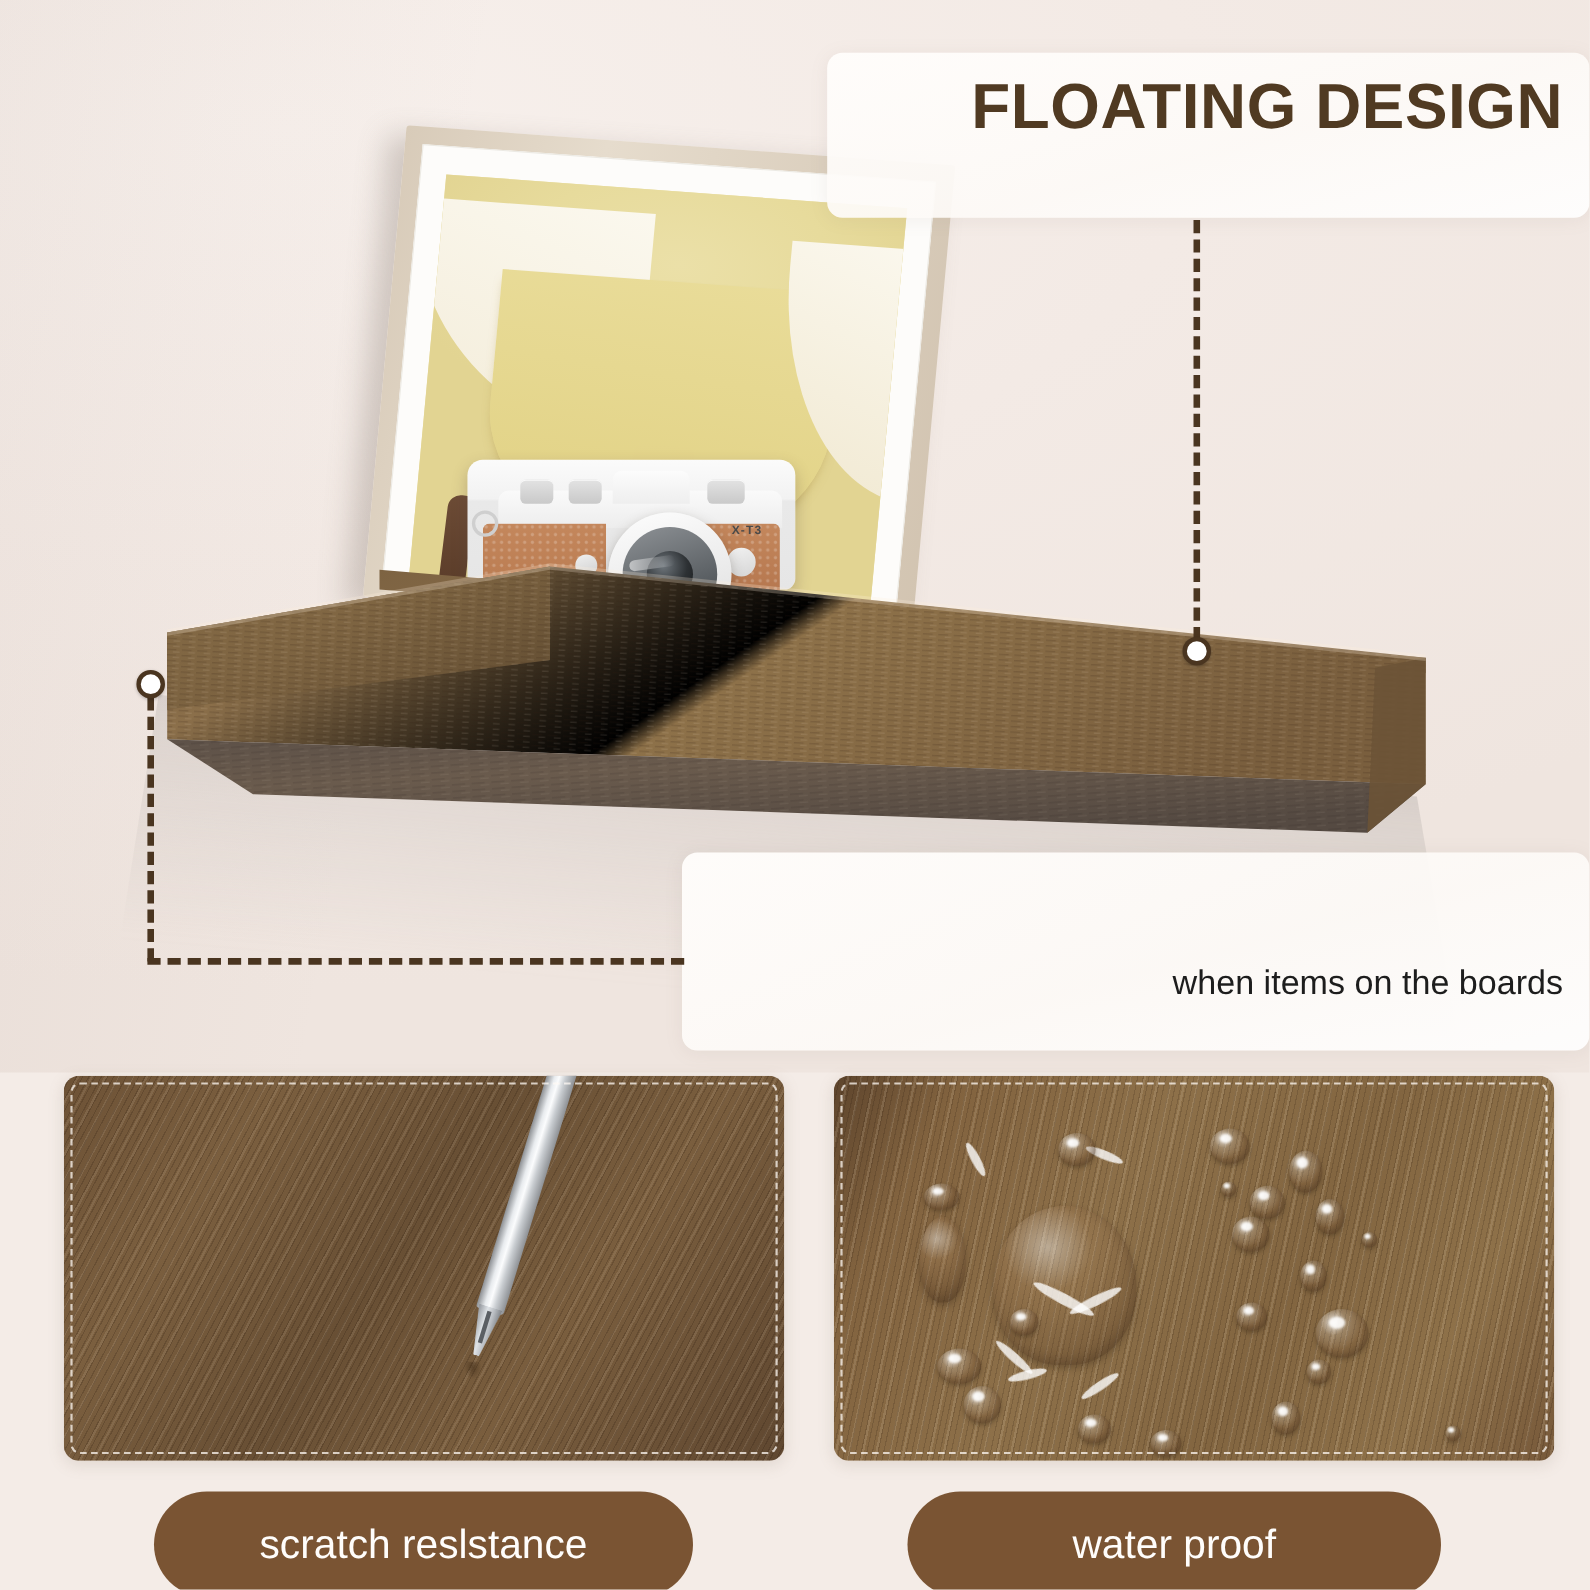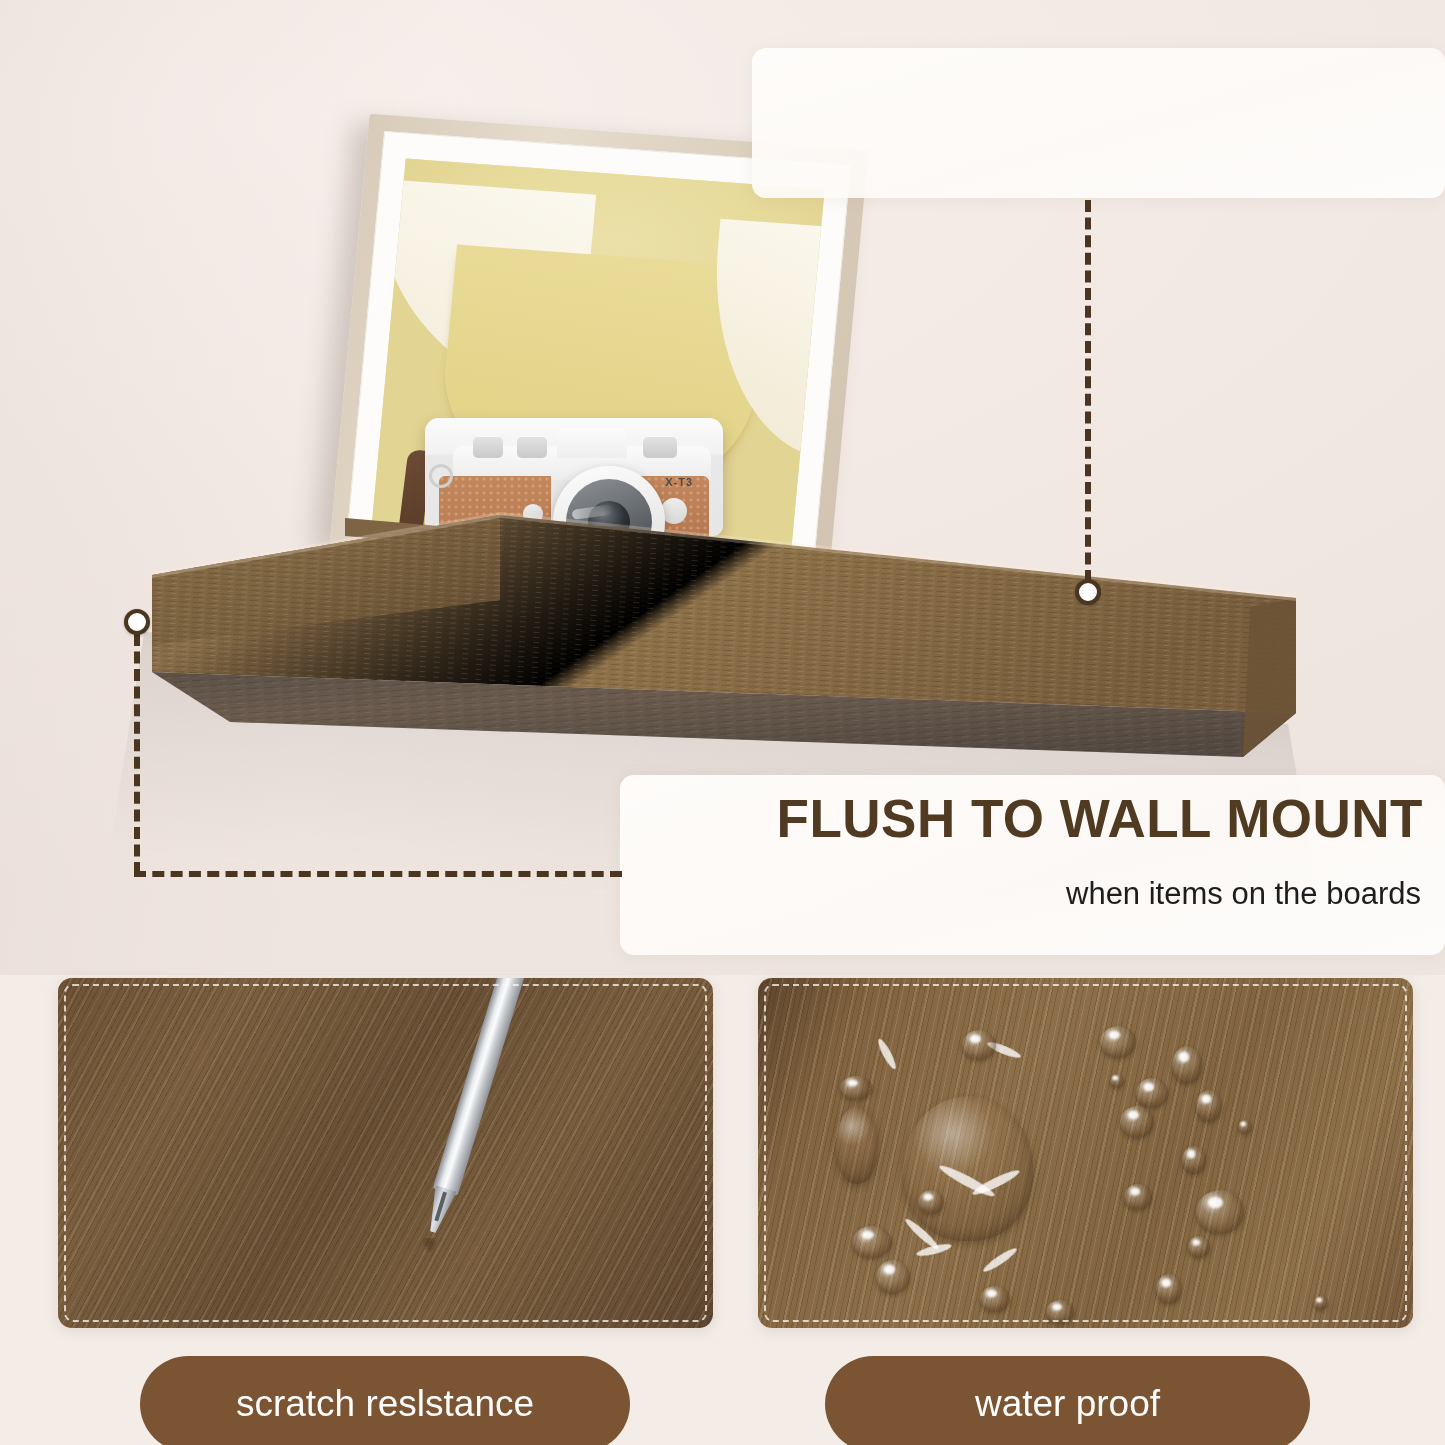--- a/index.html
+++ b/index.html
@@ -386,25 +386,25 @@
     <polygon points="152,672 1296,713 1243,757 230,722" fill="url(#gUnder)"></polygon>
     <polygon points="152,672 1296,713 1243,757 230,722" fill="url(#grainU)" opacity="0.9"></polygon>
 
     <polygon points="1296,598 1296,713 1243,757 1250,607" fill="#6b5336" opacity="0.9"></polygon>
 
     <polygon points="152,572 500,512 1296,595 1296,601 500,518 152,578" fill="rgba(255,240,220,.25)"></polygon>
   </svg>
 
   <div class="card" id="card-top">
     <div class="headline" id="headline-top">
+      <div>FLOATING DESIGN</div>
     </div>
   </div>
 
   <div class="card" id="card-bottom">
-    <div class="headline" id="headline-bottom">FLUSH TO WALL MOUNT</div>
     <div class="subline">
       <div>when items on the boards</div>
     </div>
   </div>
 
   <div class="dash-v" id="lead-top"></div>
   <div class="dot" id="dot-top"></div>
 
   <div class="dash-v" id="lead-left-v"></div>
   <div class="dash-h" id="lead-left-h"></div>

